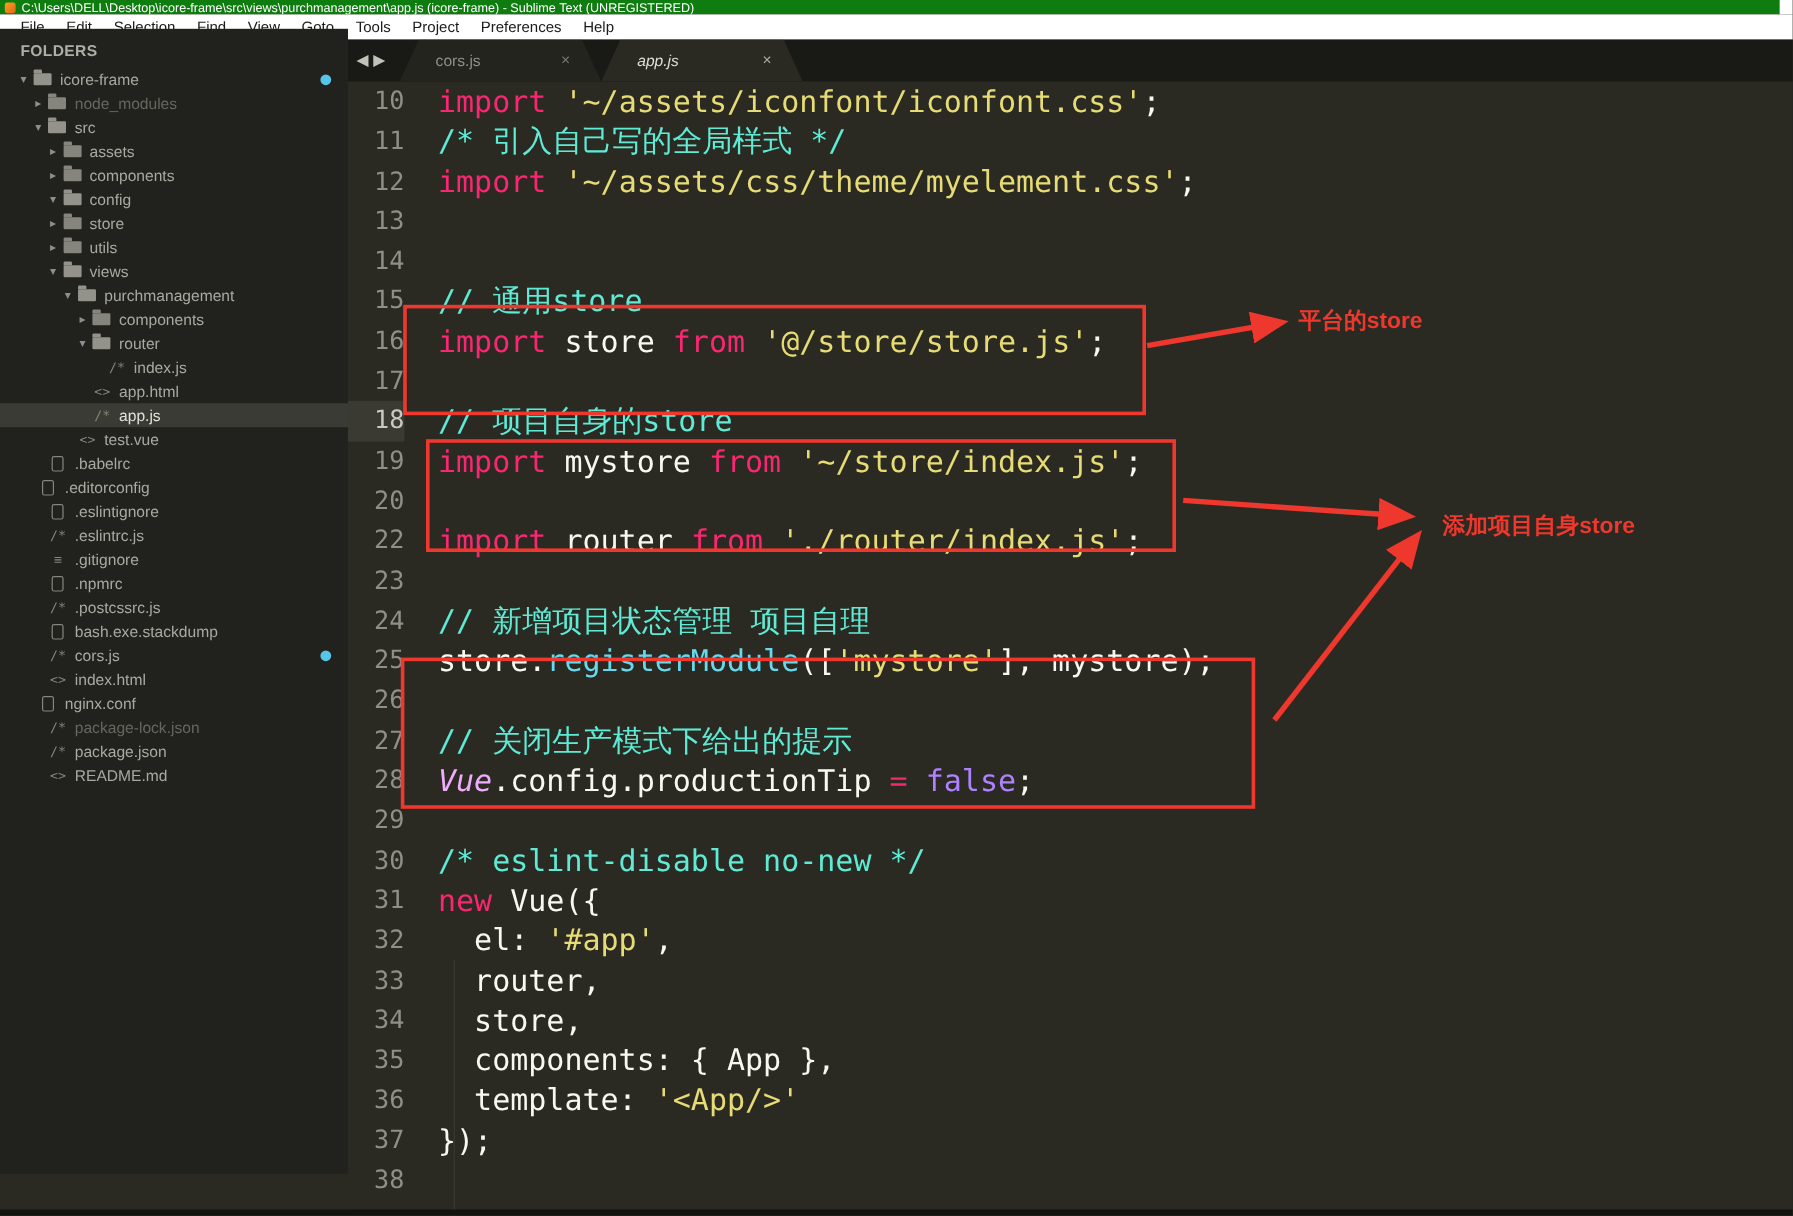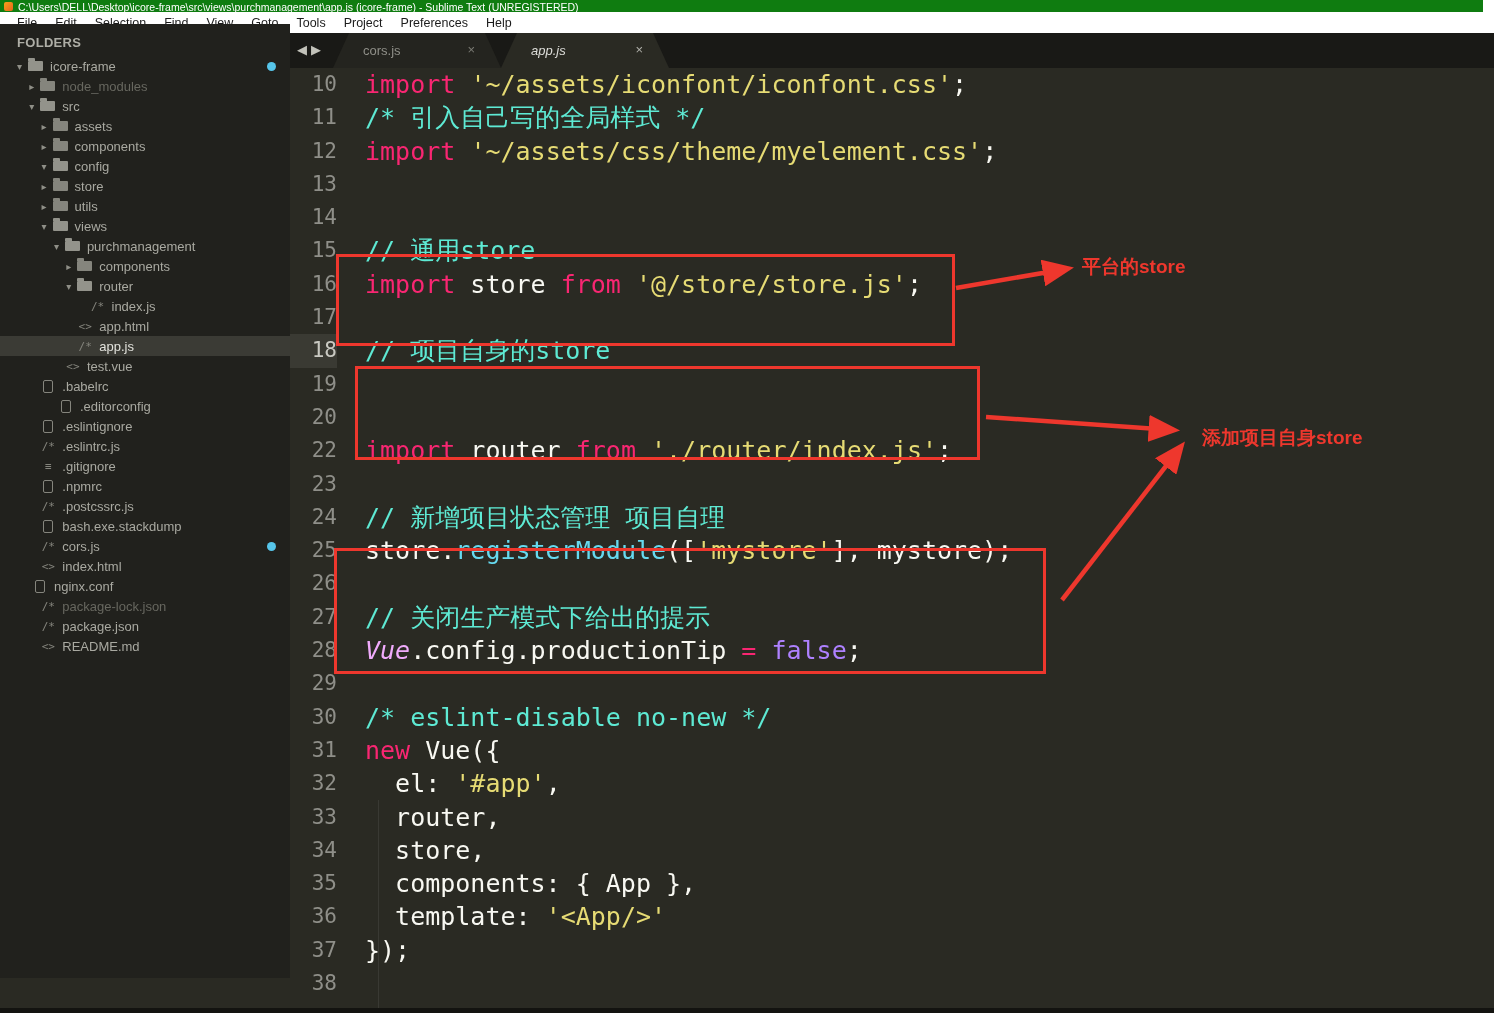--- a/index.html
+++ b/index.html
@@ -177,21 +177,21 @@
         <div class="tree-row" style="padding-left: 53.9px;">
           <span class="fspacer"></span>
           <span class="icon-glyph">&lt;&gt;</span>
           <span>test.vue</span>
         </div>
         <div class="tree-row" style="padding-left: 29.3px;">
           <span class="fspacer"></span>
           <span class="icon-doc"></span>
           <span>.babelrc</span>
         </div>
-        <div class="tree-row" style="padding-left: 47px; align-items: center;">
+        <div class="tree-row" style="padding-left: 21px; align-items: center;">
           <span class="fspacer"></span>
           <span class="icon-doc"></span>
           <span>.editorconfig</span>
         </div>
         <div class="tree-row" style="padding-left: 29.3px;">
           <span class="fspacer"></span>
           <span class="icon-doc"></span>
           <span>.eslintignore</span>
         </div>
         <div class="tree-row" style="padding-left: 29.3px;">
@@ -274,21 +274,21 @@
     <div id="code-host">
         <div class="code-line"><span class="gutter">10</span><span class="code-text"><span class="tk-k">import</span><span class="tk-p"> </span><span class="tk-s">'~/assets/iconfont/iconfont.css'</span><span class="tk-p">;</span></span></div>
         <div class="code-line"><span class="gutter">11</span><span class="code-text"><span class="tk-c">/* 引入自己写的全局样式 */</span></span></div>
         <div class="code-line"><span class="gutter">12</span><span class="code-text"><span class="tk-k">import</span><span class="tk-p"> </span><span class="tk-s">'~/assets/css/theme/myelement.css'</span><span class="tk-p">;</span></span></div>
         <div class="code-line"><span class="gutter">13</span><span class="code-text"></span></div>
         <div class="code-line"><span class="gutter">14</span><span class="code-text"></span></div>
         <div class="code-line"><span class="gutter">15</span><span class="code-text"><span class="tk-c">// 通用store</span></span></div>
         <div class="code-line"><span class="gutter">16</span><span class="code-text"><span class="tk-k">import</span><span class="tk-p"> store </span><span class="tk-k">from</span><span class="tk-p"> </span><span class="tk-s">'@/store/store.js'</span><span class="tk-p">;</span></span></div>
         <div class="code-line"><span class="gutter">17</span><span class="code-text"></span></div>
         <div class="code-line"><span class="gutter cur">18</span><span class="code-text"><span class="tk-c">// 项目自身的store</span></span></div>
-        <div class="code-line"><span class="gutter">19</span></div>
+        <div class="code-line"><span class="gutter">19</span><span class="code-text"><span class="tk-k">import</span><span class="tk-p"> mystore </span><span class="tk-k">from</span><span class="tk-p"> </span><span class="tk-s">'~/store/index.js'</span><span class="tk-p">;</span></span></div>
         <div class="code-line"><span class="gutter">20</span><span class="code-text"></span></div>
         <div class="code-line"><span class="gutter">22</span><span class="code-text"><span class="tk-k">import</span><span class="tk-p"> router </span><span class="tk-k">from</span><span class="tk-p"> </span><span class="tk-s">'./router/index.js'</span><span class="tk-p">;</span></span></div>
         <div class="code-line"><span class="gutter">23</span><span class="code-text"></span></div>
         <div class="code-line"><span class="gutter">24</span><span class="code-text"><span class="tk-c">// 新增项目状态管理 项目自理</span></span></div>
         <div class="code-line"><span class="gutter">25</span><span class="code-text"><span class="tk-p">store.</span><span class="tk-f">registerModule</span><span class="tk-p">([</span><span class="tk-s">'mystore'</span><span class="tk-p">], mystore);</span></span></div>
         <div class="code-line"><span class="gutter">26</span><span class="code-text"></span></div>
         <div class="code-line"><span class="gutter">27</span><span class="code-text"><span class="tk-c">// 关闭生产模式下给出的提示</span></span></div>
         <div class="code-line"><span class="gutter">28</span><span class="code-text"><span class="tk-t">Vue</span><span class="tk-p">.config.productionTip </span><span class="tk-k">=</span><span class="tk-p"> </span><span class="tk-n">false</span><span class="tk-p">;</span></span></div>
         <div class="code-line"><span class="gutter">29</span><span class="code-text"></span></div>
         <div class="code-line"><span class="gutter">30</span><span class="code-text"><span class="tk-c">/* eslint-disable no-new */</span></span></div>

